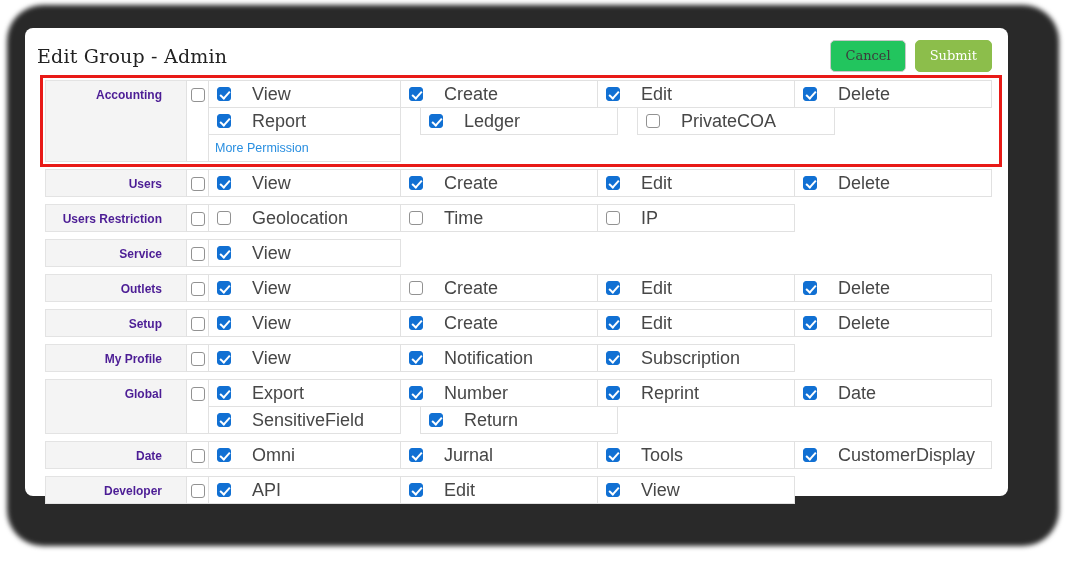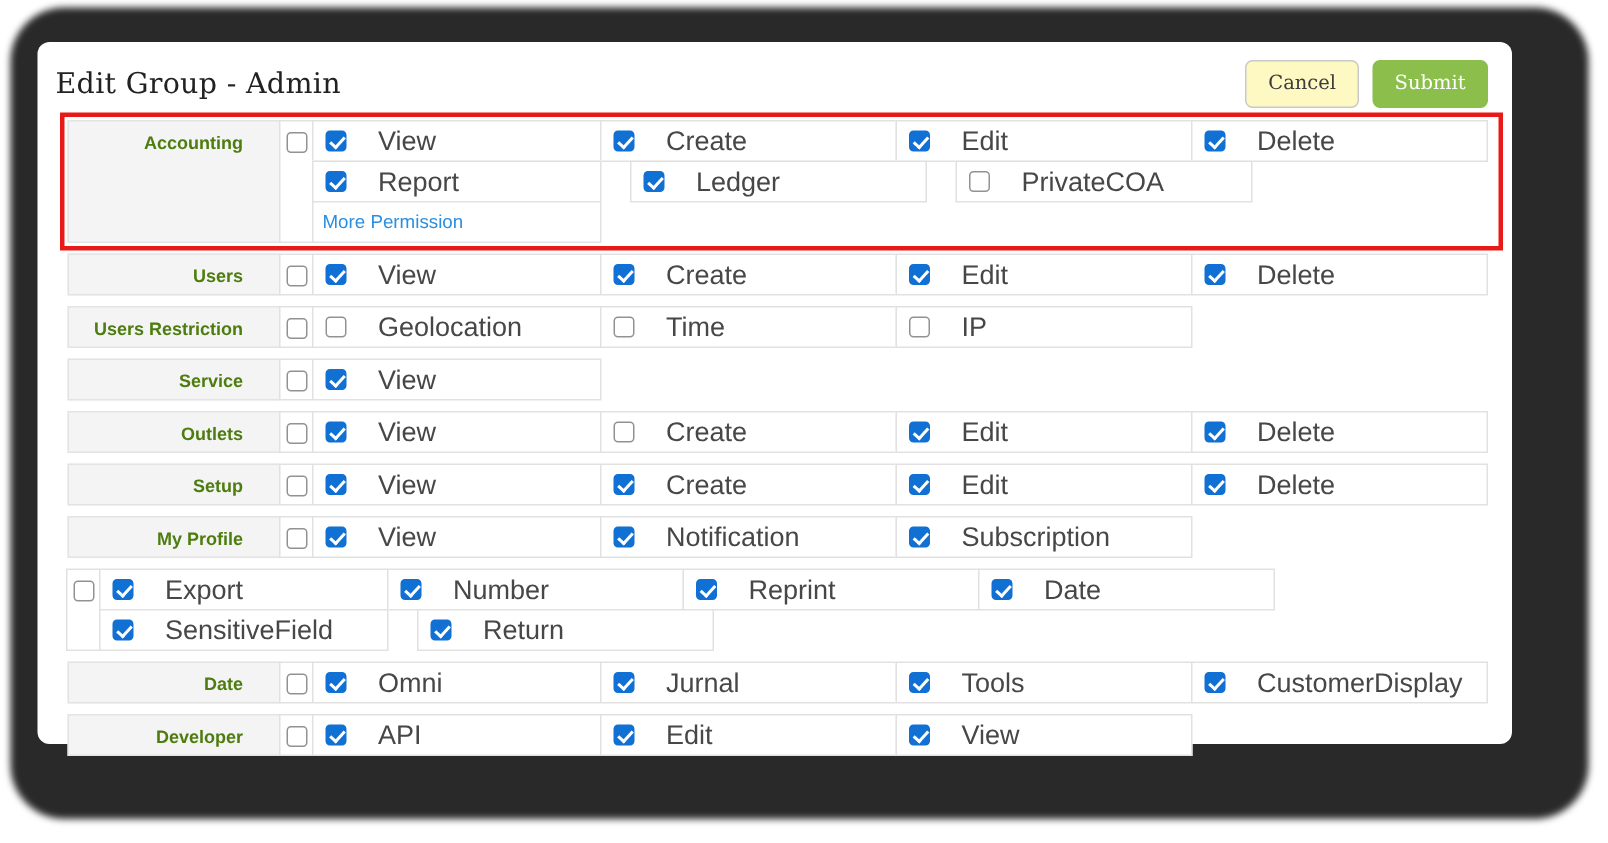--- a/index.html
+++ b/index.html
@@ -15,34 +15,34 @@
   .card { position:absolute; left:25px; top:28px; width:983px; height:468px;
           background:#ffffff; border-radius:8px; }
 
   .card-header { display:flex; align-items:center; justify-content:space-between;
                  padding:14px 16px 10px 12px; height:52px; }
   .dialog-title { font-family:"DejaVu Serif", serif; font-size:19px; color:#222222;
                   letter-spacing:.2px; }
   .header-actions { display:flex; gap:9px; }
   .btn { font-family:"DejaVu Serif", serif; font-size:13px; border-radius:5px;
          padding:0 14px; height:32px; line-height:30px; cursor:pointer; }
-  .btn-cancel { background:#fef9c3; border:1px solid #c9c9c9; color:#3c3c3c; }
+  .btn-cancel { background:#22c55e; border:1px solid #c9c9c9; color:#3c3c3c; }
   .btn-submit { background:var(--green,#8cbe4b); border:1px solid var(--green,#8cbe4b);
                 color:#ffffff; }
 
   
   .perm-table { position:absolute; left:20px; top:52px; width:952px; }
   .perm-row { display:flex; align-items:stretch; margin-bottom:7px; position:relative; }
   .perm-row.highlighted { outline:3px solid var(--red,#e81a17); outline-offset:2px; }
 
   .cell { border:1px solid #e1e1e1; background:#ffffff; }
   .cell-label { width:142px; background:#f4f4f4; border-color:#e3e3e3;
                 display:flex; align-items:flex-start; justify-content:flex-end;
                 padding:7px 24px 0 6px; }
-  .group-name { font-size:12px; font-weight:bold; color:#4d7c0f; white-space:nowrap; }
+  .group-name { font-size:12px; font-weight:bold; color:#4c1d95; white-space:nowrap; }
   .cell-gcb { width:23px; margin-left:-1px; display:flex; justify-content:center;
               padding-top:7px; }
 
   .lines { flex:1; display:flex; flex-direction:column; }
   .line { display:flex; }
   .line + .line { margin-top:-1px;gap:20px; }
   .cell-perm { height:28px; margin-left:-1px; display:flex; align-items:center;
                padding-left:8px; }
   .line .cell-perm:first-child { width:193px; }
   .line .cell-perm + .cell-perm { width:198px; }
@@ -264,20 +264,23 @@
                 <span class="perm-label">Notification</span>
               </div>
               <div class="cell cell-perm">
                 <span class="cb checked"></span>
                 <span class="perm-label">Subscription</span>
               </div>
             </div>
           </div>
         </div>
         <div class="perm-row">
+          <div class="cell cell-label">
+            <span class="group-name">Global</span>
+          </div>
           <div class="cell cell-gcb">
             <span class="cb"></span>
           </div>
           <div class="lines">
             <div class="line">
               <div class="cell cell-perm">
                 <span class="cb checked"></span>
                 <span class="perm-label">Export</span>
               </div>
               <div class="cell cell-perm">

